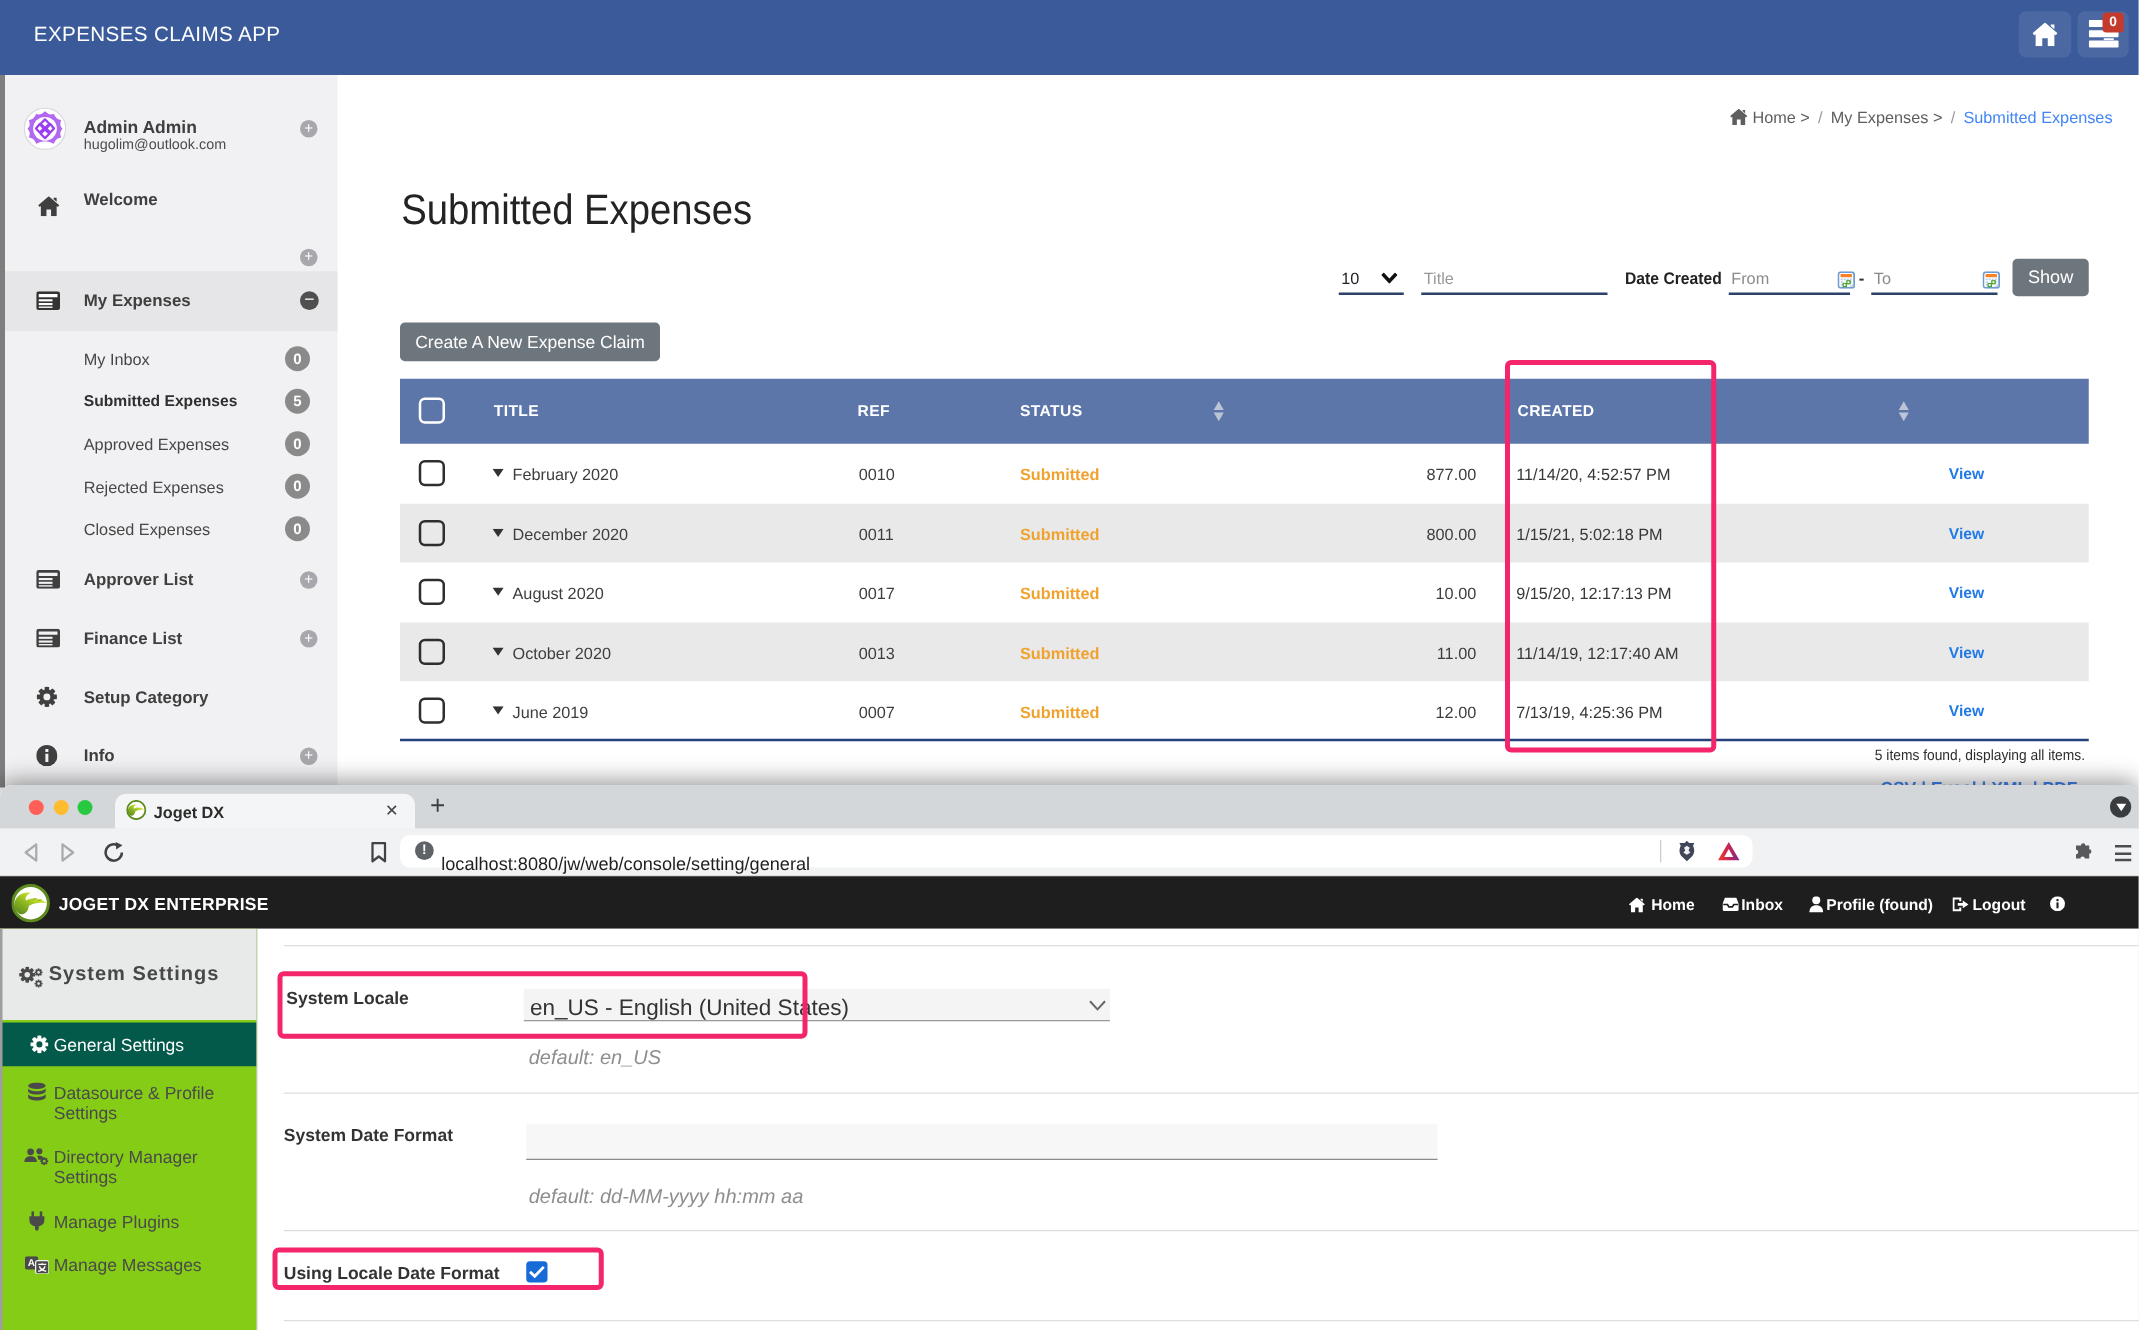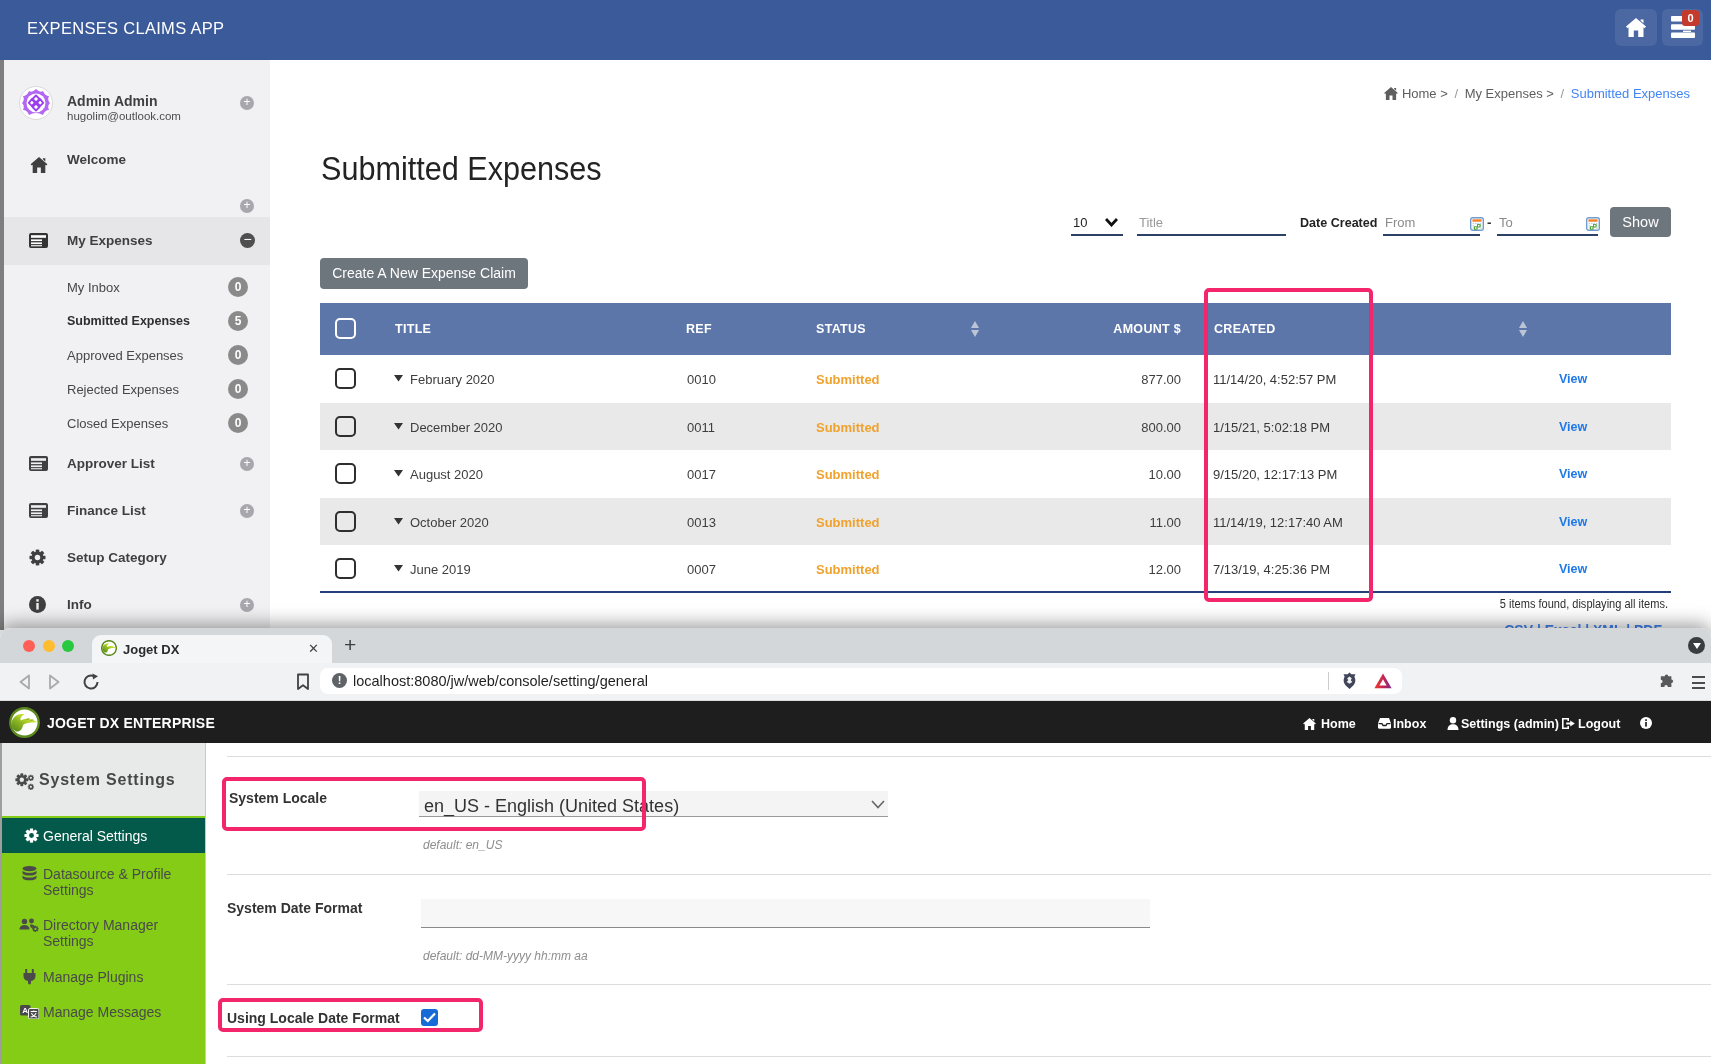--- a/index.html
+++ b/index.html
@@ -71,39 +71,39 @@
 .tl { top:12px; width:12px; height:12px; border-radius:50%; }
 #tab { left:92px; top:7px; width:240px; height:28px; background:#f4f5f6; border-radius:9px 9px 0 0; }
 #tabtitle { left:31px; top:7px; font-size:13px; font-weight:bold; color:#2b2b2b; }
 #tabx { left:216px; top:6px; font-size:13px; color:#454545; }
 #newtab { left:344px; top:5px; font-size:21px; color:#3c4043; }
 #tabchev { left:1688px; top:9px; width:17px; height:17px; border-radius:50%; background:#3a3d3f; }
 #tabchev i { position:absolute; left:4.5px; top:6px; width:0; height:0; border-left:4px solid transparent; border-right:4px solid transparent; border-top:6px solid #fff; }
 
 #urlrow { left:0; top:35px; width:1711px; height:38px; background:#f1f2f3; border-bottom:1px solid #dcdcdc; }
 #urlpill { left:320px; top:5px; width:1082px; height:26px; background:#fff; border-radius:8px; }
-#urltext { left:33px; top:5px; font-size:14.5px; color:#1f1f1f; }
+#urltext { left:33px; top:16px; font-size:14.5px; color:#1f1f1f; }
 #pillsep { left:1008px; top:4px; width:1px; height:18px; background:#ccc; }
 
 #jheader { left:0; top:73px; width:1711px; height:42px; background:#1e1e1e; }
 #jtitle { left:47px; top:14px; color:#fff; font-size:14px; font-weight:bold; letter-spacing:.2px; }
 .jnav { top:16px; color:#fff; font-size:12.5px; font-weight:bold; }
 
 #jsidebar { left:0; top:115px; width:206px; height:321px; background:#84cc16; border-right:1px solid #c9c9c9; }
 #jsb-left { left:0; top:115px; width:2px; height:321px; background:#9e9e9e; }
 #jsb-top { left:0; top:0; width:205px; height:73px; background:#e8e9e9; }
 #jsb-title { left:39px; top:28px; font-size:16px; letter-spacing:.8px; font-weight:bold; color:#484848; }
 #jsb-active { left:0; top:75px; width:205px; height:35px; background:#045a4a; }
 #jsb-active span { position:absolute; left:43px; top:10px; color:#fff; font-size:14px; }
 .jsbitem { left:43px; font-size:14px; color:#4a4a4a; line-height:16px; }
 
 #jmain { left:206px; top:115px; width:1505px; height:321px; background:#fff; }
 .hair { height:1px; background:#ddd; }
 .jlabel { font-size:14px; font-weight:bold; color:#333; }
-.jhelp { font-size:12px; font-style:italic; color:#8e8e8e; }
+.jhelp { font-size:16px; font-style:italic; color:#8e8e8e; }
 #jselect { left:213px; top:48px; width:469px; height:26px; background:#f4f4f4; border-bottom:1px solid #9a9a9a; }
 #jselect .val { position:absolute; left:5px; top:5px; font-size:18px; color:#333; }
 #jinput { left:215px; top:156px; width:729px; height:29px; background:#f7f7f7; border-bottom:1px solid #8a8a8a; }
 #jchk { left:215px; top:266px; width:17px; height:17px; background:#176bd6; border-radius:3px; }
 #annot2 { left:222px; top:149px; width:424px; height:54px; }
 #annot3 { left:218px; top:370px; width:265px; height:34px; }
 </style>
 </head>
 <body>
 
@@ -273,21 +273,20 @@
 
 <div id="thead" class="abs">
   <div class="chkw abs" style="left:15px;top:15px;"></div>
   <div class="hcell abs" style="left:75px;">TITLE</div>
   <div class="hcell abs" style="left:366px;">REF</div>
   <div class="hcell abs" style="left:496px;">STATUS</div>
   <div class="sorts abs" style="left:651px;">
       <i class="t1"></i>
       <i class="t2"></i>
     </div>
-  <div class="hcell abs" style="left:676px;width:185px;text-align:right;">AMOUNT $</div>
   <div class="hcell abs" style="left:894px;">CREATED</div>
   <div class="sorts abs" style="left:1199px;">
       <i class="t1"></i>
       <i class="t2"></i>
     </div>
 </div>
 
 <div class="trow abs" style="top:355px;">
   <div class="chk abs" style="left:15px;top:13px;"></div>
   <svg class="abs" style="left:74px;top:20px;" width="9" height="7">
@@ -445,21 +444,21 @@
     <div class="jnav abs" style="left:1321px;">Home</div>
     <svg class="abs" style="left:1378px;top:17px;" width="13" height="11" viewBox="0 0 13 11">
         <path fill="#fff" d="M2 0 H11 L13 5.2 V9.3 A1.5 1.5 0 0 1 11.5 10.8 H1.5 A1.5 1.5 0 0 1 0 9.3 V5.2 Z"></path>
         <path d="M0.6 5.6 H4 L5.1 7.5 H7.9 L9 5.6 H12.4" stroke="#1e1e1e" stroke-width="1.3" fill="none"></path>
       </svg>
     <div class="jnav abs" style="left:1393px;">Inbox</div>
     <svg class="abs" style="left:1447px;top:16px;" width="12" height="13" viewBox="0 0 12 13">
         <circle cx="6" cy="3.2" r="3.2" fill="#fff"></circle>
         <path d="M0.5 13 C0.5 9.2 2.8 7.2 6 7.2 C9.2 7.2 11.5 9.2 11.5 13 Z" fill="#fff"></path>
       </svg>
-    <div class="jnav abs" style="left:1461px;">Settings (admin)</div>
+    <div class="jnav abs" style="left:1461px;">Profile (found)</div>
     <svg class="abs" style="left:1562px;top:16px;" width="13" height="13" viewBox="0 0 13 13">
         <path fill="#fff" d="M0 1 h7 v3 h-1.6 v-1.4 h-3.8 v7.8 h3.8 v-1.4 h1.6 v3 h-7 Z"></path>
         <path fill="#fff" d="M8.2 3.4 L12.8 6.5 L8.2 9.6 v-2 h-4 v-2.2 h4 Z"></path>
       </svg>
     <div class="jnav abs" style="left:1578px;">Logout</div>
     <svg class="abs" style="left:1640px;top:16px;" width="12" height="12" viewBox="0 0 17 17">
         <circle cx="8.5" cy="8.5" r="8.5" fill="#fff"></circle>
         <rect x="7.3" y="3.2" width="2.4" height="2.4" fill="#1e1e1e"></rect>
         <rect x="7.3" y="7" width="2.4" height="6.6" fill="#1e1e1e"></rect>
       </svg>

